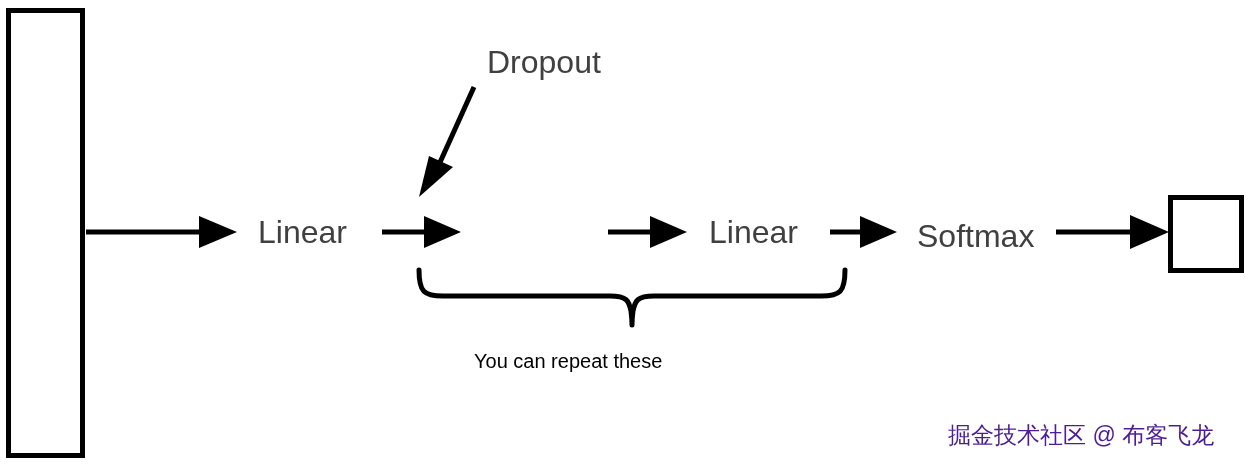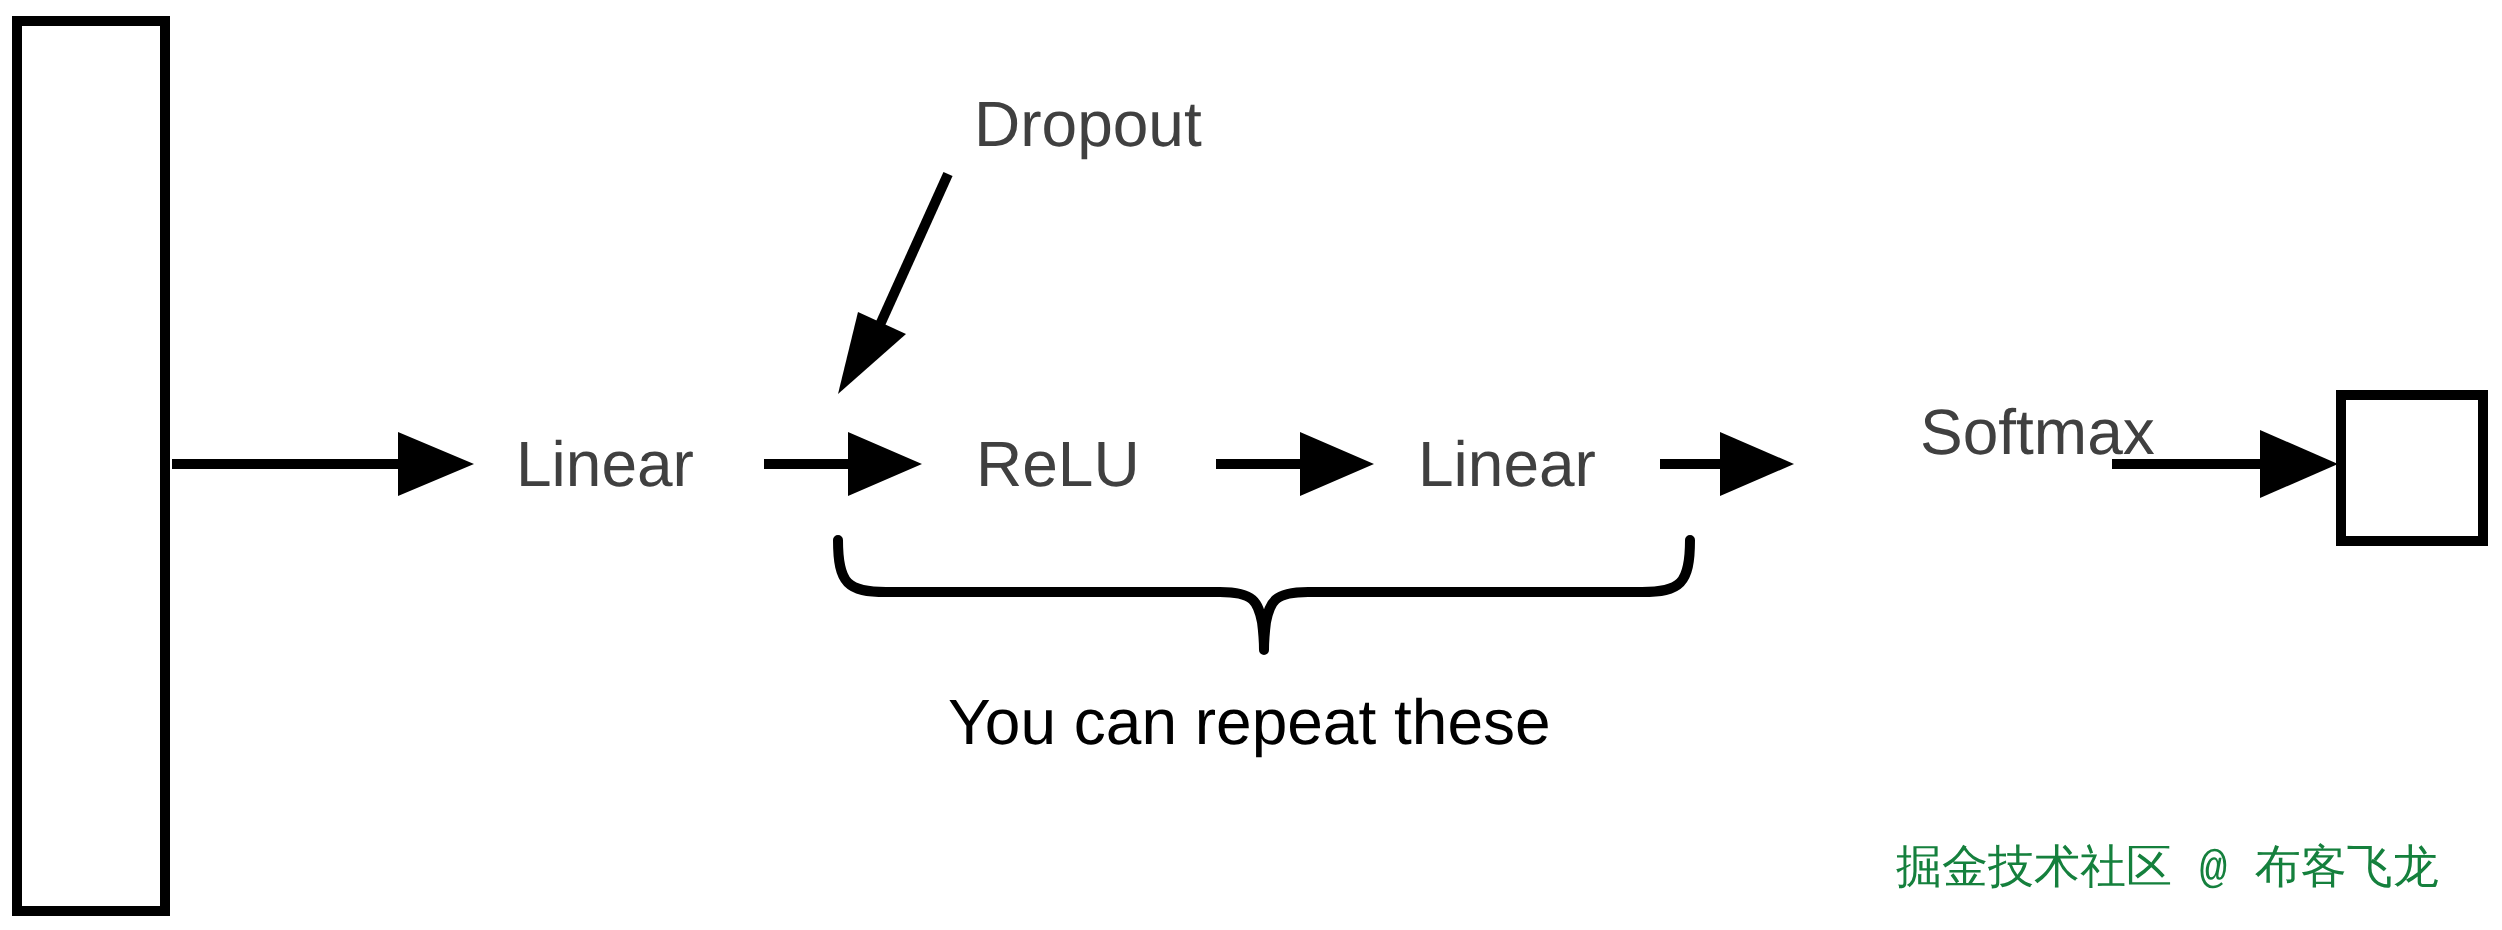--- a/index.html
+++ b/index.html
@@ -32,50 +32,49 @@
   .svg-layer {
     position: absolute;
     left: 0;
     top: 0;
     width: 1251px;
     height: 465px;
     pointer-events: none;
   }
   .watermark {
     position: absolute;
-    color: #15803d;
+    color: #4c1d95;
     font-size: 23px;
     line-height: 23px;
     white-space: nowrap;
-    font-family: Liberation Mono, monospace;
+    font-family: Liberation Sans, sans-serif;
   }
   .caption {
     position: absolute;
     color: #000000;
-    font-size: 32px;
+    font-size: 20px;
     line-height: 32px;
     white-space: nowrap;
   }
 </style>
 </head>
 <body>
 
 <div id="canvas">
 
   <div class="box" style="left:6px; top:8px; width:79px; height:450px;"></div>
 
   <div class="box" style="left:1168px; top:195px; width:76px; height:78px;"></div>
 
   <div class="node-label" style="left:258px; top:216px;">Linear</div>
 
-  <div class="node-label" style="left:488px; top:216px;">ReLU</div>
 
   <div class="node-label" style="left:709px; top:216px;">Linear</div>
 
-  <div class="node-label" style="left:917px; top:200px;margin-left:43px;">Softmax</div>
+  <div class="node-label" style="left:917px; top:220px;">Softmax</div>
 
   <div class="node-label" style="left:487px; top:46px;">Dropout</div>
 
   <div class="caption" style="left:474px; top:345px;">You can repeat these</div>
 
   <div class="watermark" style="left:948px; top:424px;">掘金技术社区 @ 布客飞龙</div>
 
   <svg class="svg-layer" viewBox="0 0 1251 465">
 
     <g>

